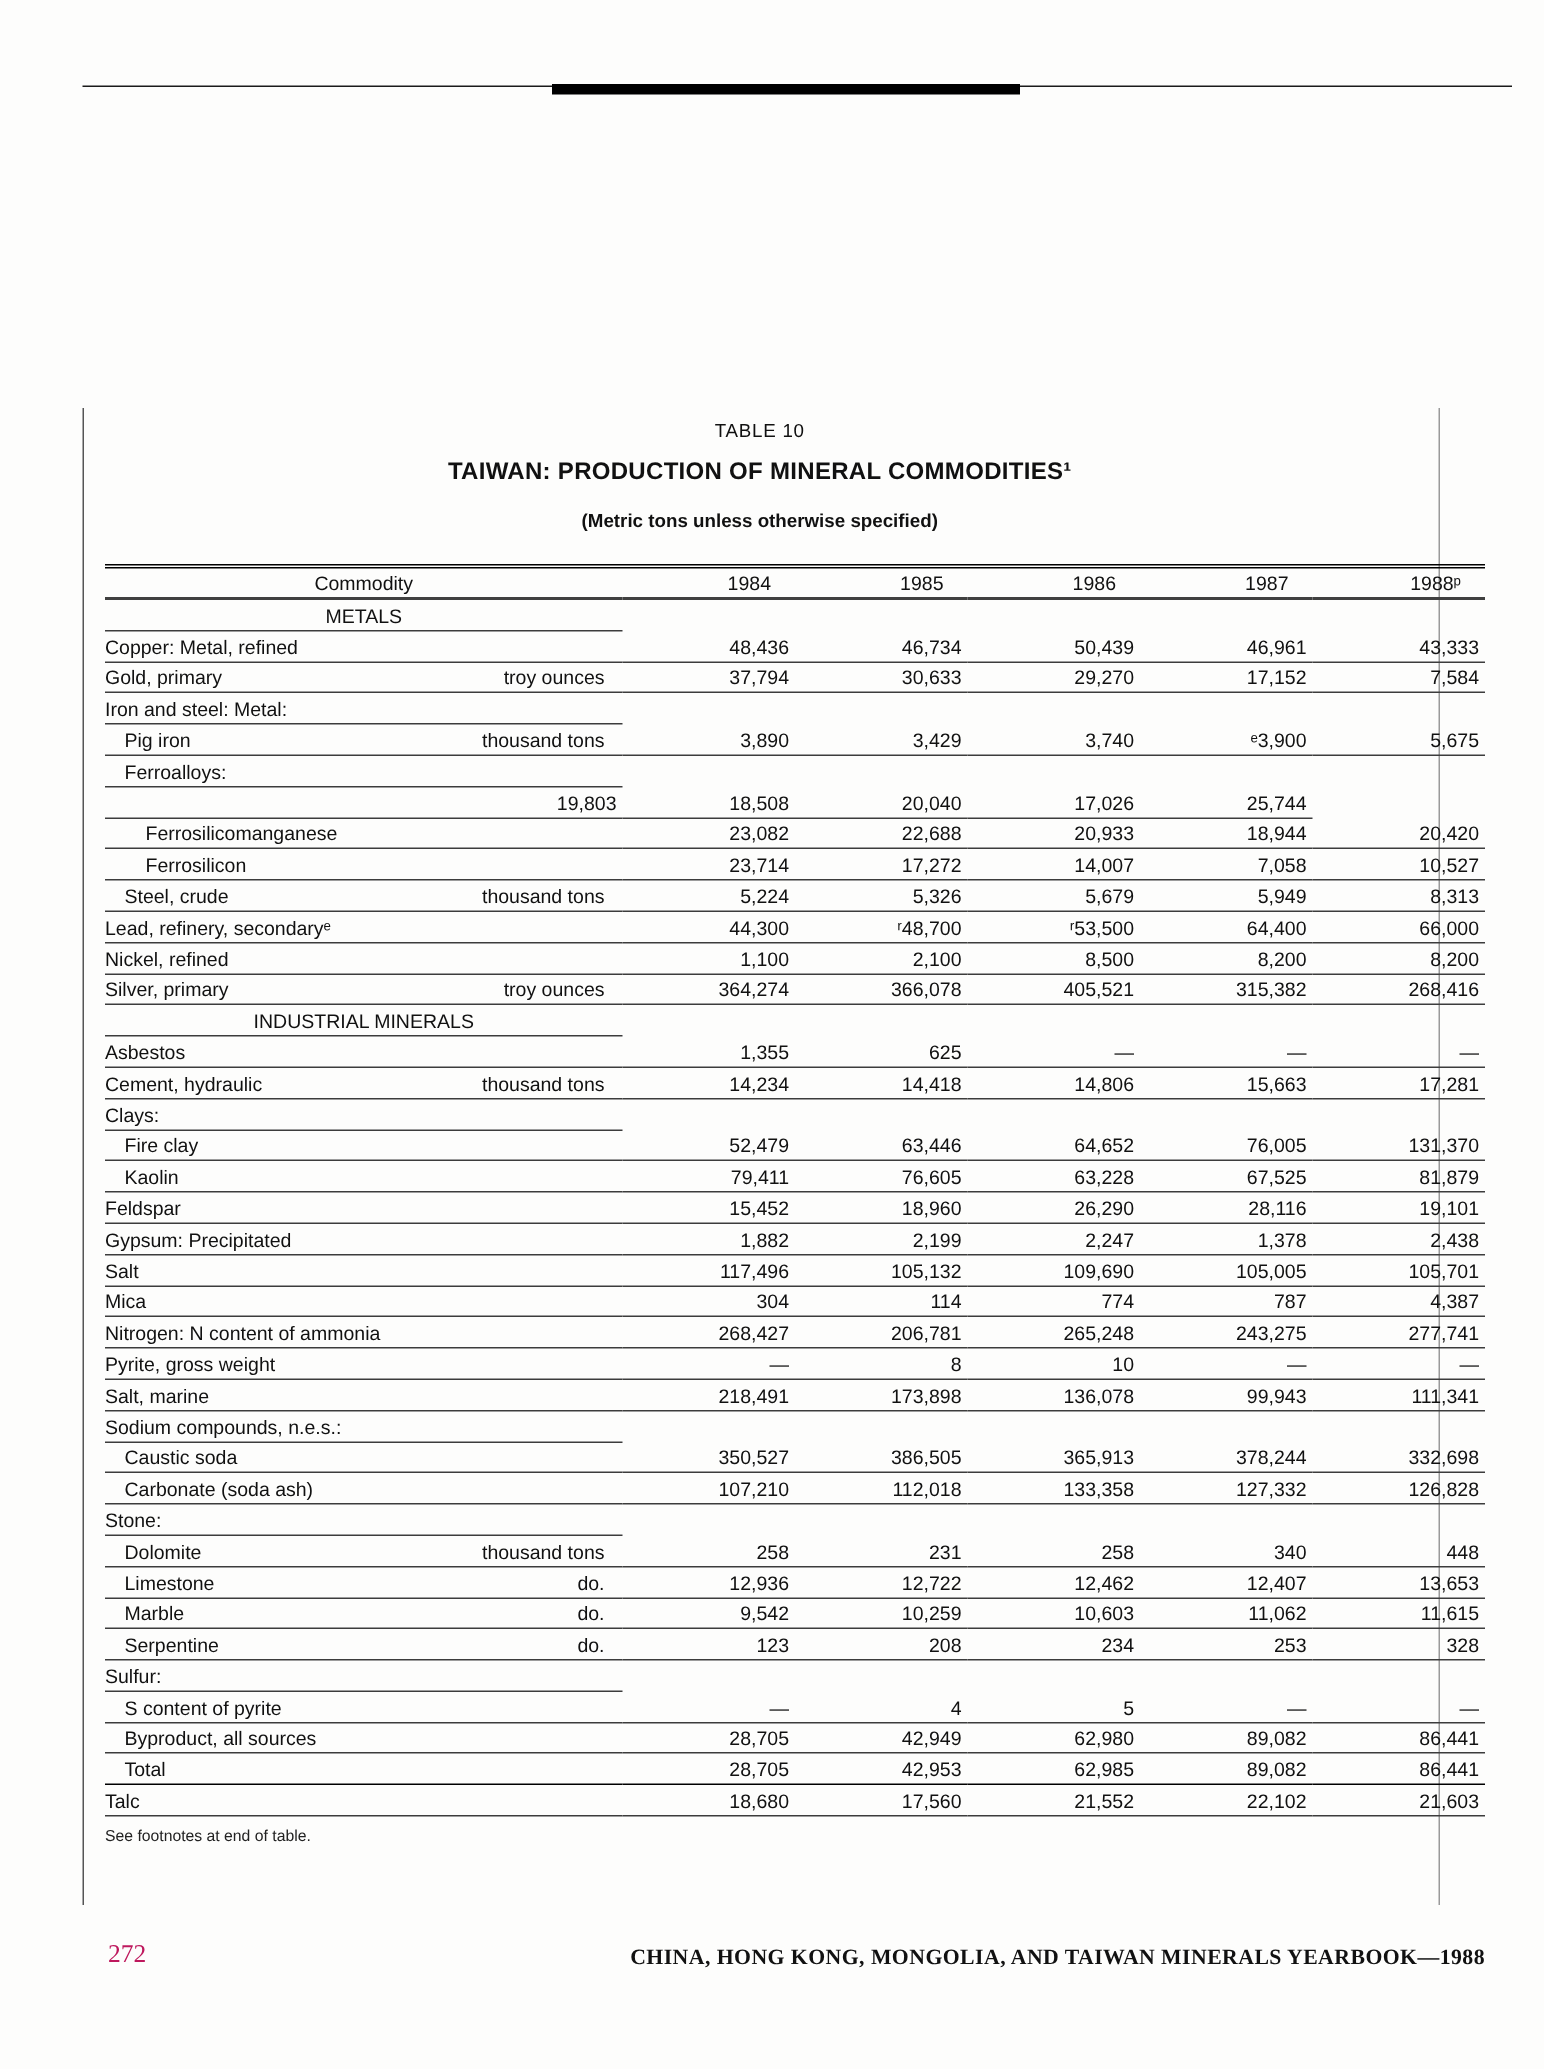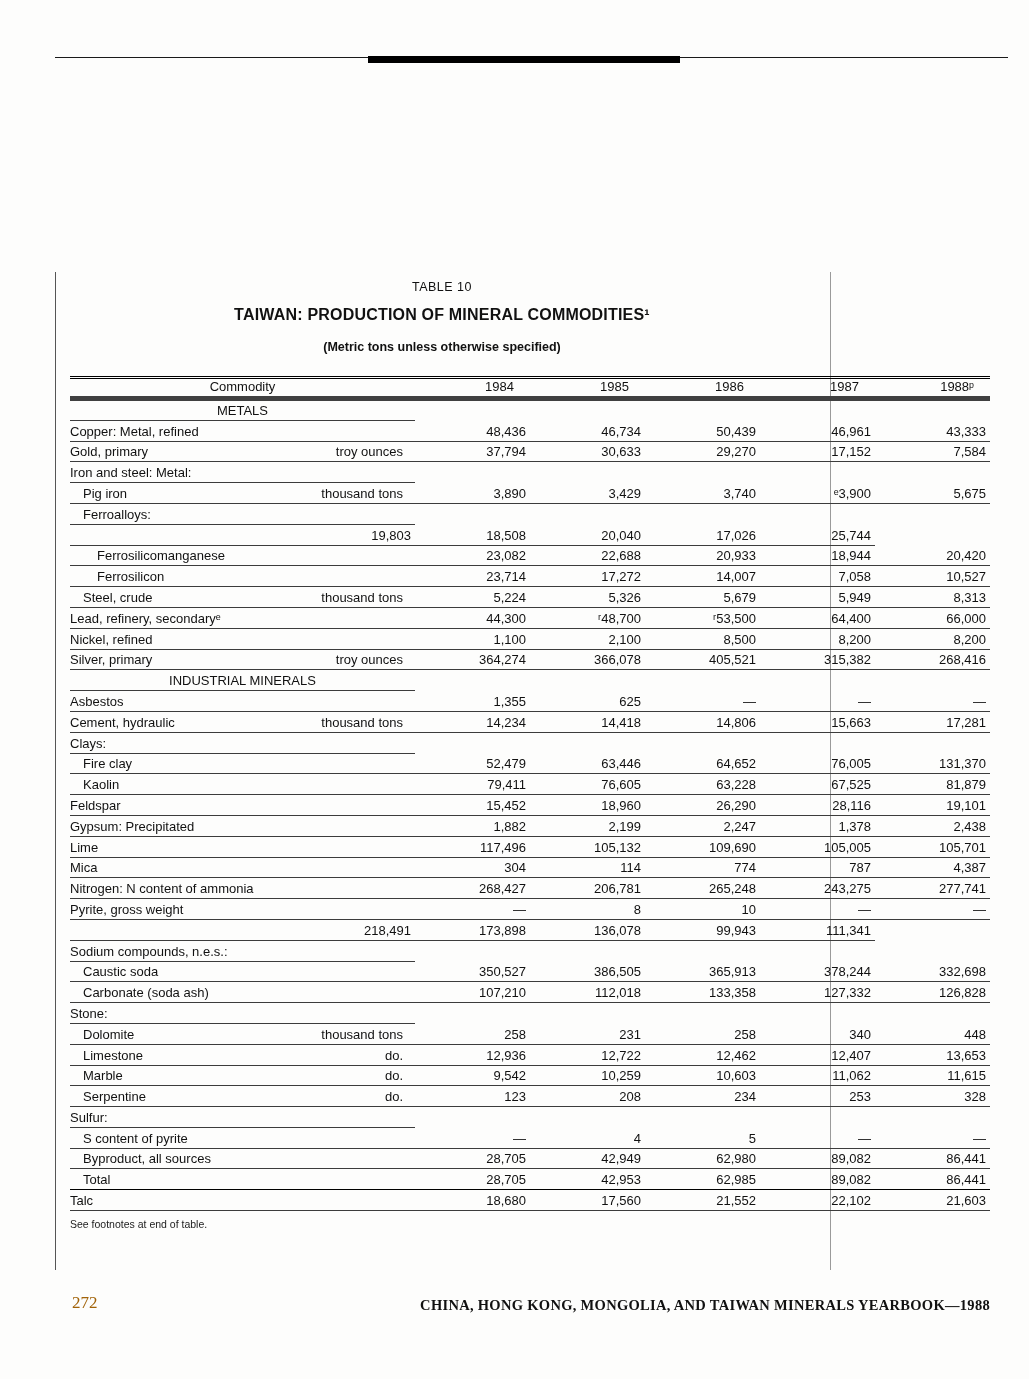--- a/index.html
+++ b/index.html
@@ -29,21 +29,21 @@
     width: 312px;
     height: 7px;
     background: #000;
   }
 
   
   .table-box {
     position: absolute;
     left: 55px;
     top: 272px;
-    width: 776px;
+    width: 905px;
     height: 998px;
     border-left: 1px solid #555;
     border-right: 1px solid #9a9a9a;
     padding: 0 16px 0 14px;
   }
 
   .caption {
     text-align: center;
     font-size: 12.5px;
     margin-top: 8px;
@@ -76,21 +76,21 @@
   }
   .cell { height: 100%; display: flex; align-items: flex-end; }
   .commodity-cell { padding-bottom: 2px; }
   .num-cell {
     justify-content: flex-end;
     padding: 0 4px 2px 0;
   }
 
   
   .header-row { border-top: 3px double #000; height: 24px; }
-  .header-row .cell { border-bottom: 5px solid #404040; text-align: center; }
+  .header-row .cell { border-bottom: 2px solid #404040; text-align: center; }
   .head-commodity { justify-content: center; }
   .header-row .num-cell { padding-right: 16px; }
 
   
   .data .cell { border-bottom: 1px solid #3c3c3c; }
 
   
   .section .commodity-cell,
   .subhead .commodity-cell { border-bottom: 1px solid #3c3c3c; }
   .section .commodity-cell { justify-content: center; }
@@ -108,21 +108,21 @@
     margin-top: 7px;
     color: #222;
   }
 
   .footer-page-number {
     position: absolute;
     left: 72px;
     top: 1293px;
     font-family: "Liberation Serif", "DejaVu Serif", serif;
     font-size: 17px;
-    color: #a16207;
+    color: #be185d;
   }
   .footer-running-head {
     position: absolute;
     right: 39px;
     top: 1297px;
     font-family: "Liberation Serif", "DejaVu Serif", serif;
     font-size: 14.5px;
     font-weight: bold;
     letter-spacing: 0.3px;
     color: #111;
@@ -358,21 +358,21 @@
             <span class="label">Gypsum: Precipitated</span>
           </div>
           <div class="cell num-cell">1,882</div>
           <div class="cell num-cell">2,199</div>
           <div class="cell num-cell">2,247</div>
           <div class="cell num-cell">1,378</div>
           <div class="cell num-cell">2,438</div>
         </div>
         <div class="row data">
           <div class="cell commodity-cell indent-0">
-            <span class="label">Lime</span>
+            <span class="label">Salt</span>
           </div>
           <div class="cell num-cell">117,496</div>
           <div class="cell num-cell">105,132</div>
           <div class="cell num-cell">109,690</div>
           <div class="cell num-cell">105,005</div>
           <div class="cell num-cell">105,701</div>
         </div>
         <div class="row data">
           <div class="cell commodity-cell indent-0">
             <span class="label">Mica</span>
@@ -397,20 +397,23 @@
           <div class="cell commodity-cell indent-0">
             <span class="label">Pyrite, gross weight</span>
           </div>
           <div class="cell num-cell">—</div>
           <div class="cell num-cell">8</div>
           <div class="cell num-cell">10</div>
           <div class="cell num-cell">—</div>
           <div class="cell num-cell">—</div>
         </div>
         <div class="row data">
+          <div class="cell commodity-cell indent-0">
+            <span class="label">Salt, marine</span>
+          </div>
           <div class="cell num-cell">218,491</div>
           <div class="cell num-cell">173,898</div>
           <div class="cell num-cell">136,078</div>
           <div class="cell num-cell">99,943</div>
           <div class="cell num-cell">111,341</div>
         </div>
         <div class="row subhead">
           <div class="cell commodity-cell indent-0">
             <span class="label">Sodium compounds, n.e.s.:</span>
           </div>

